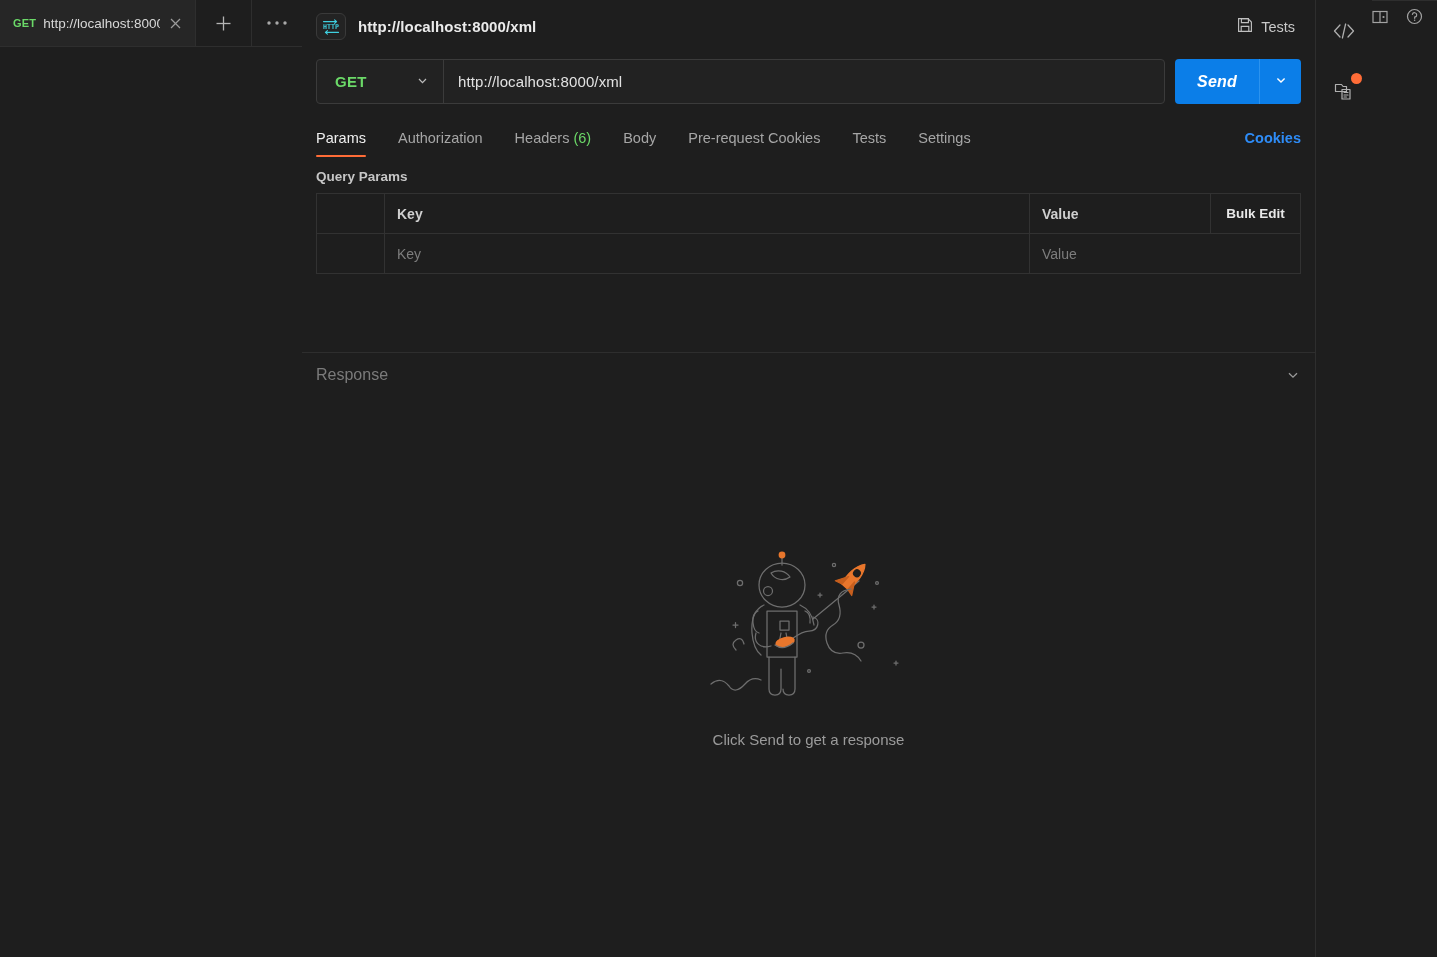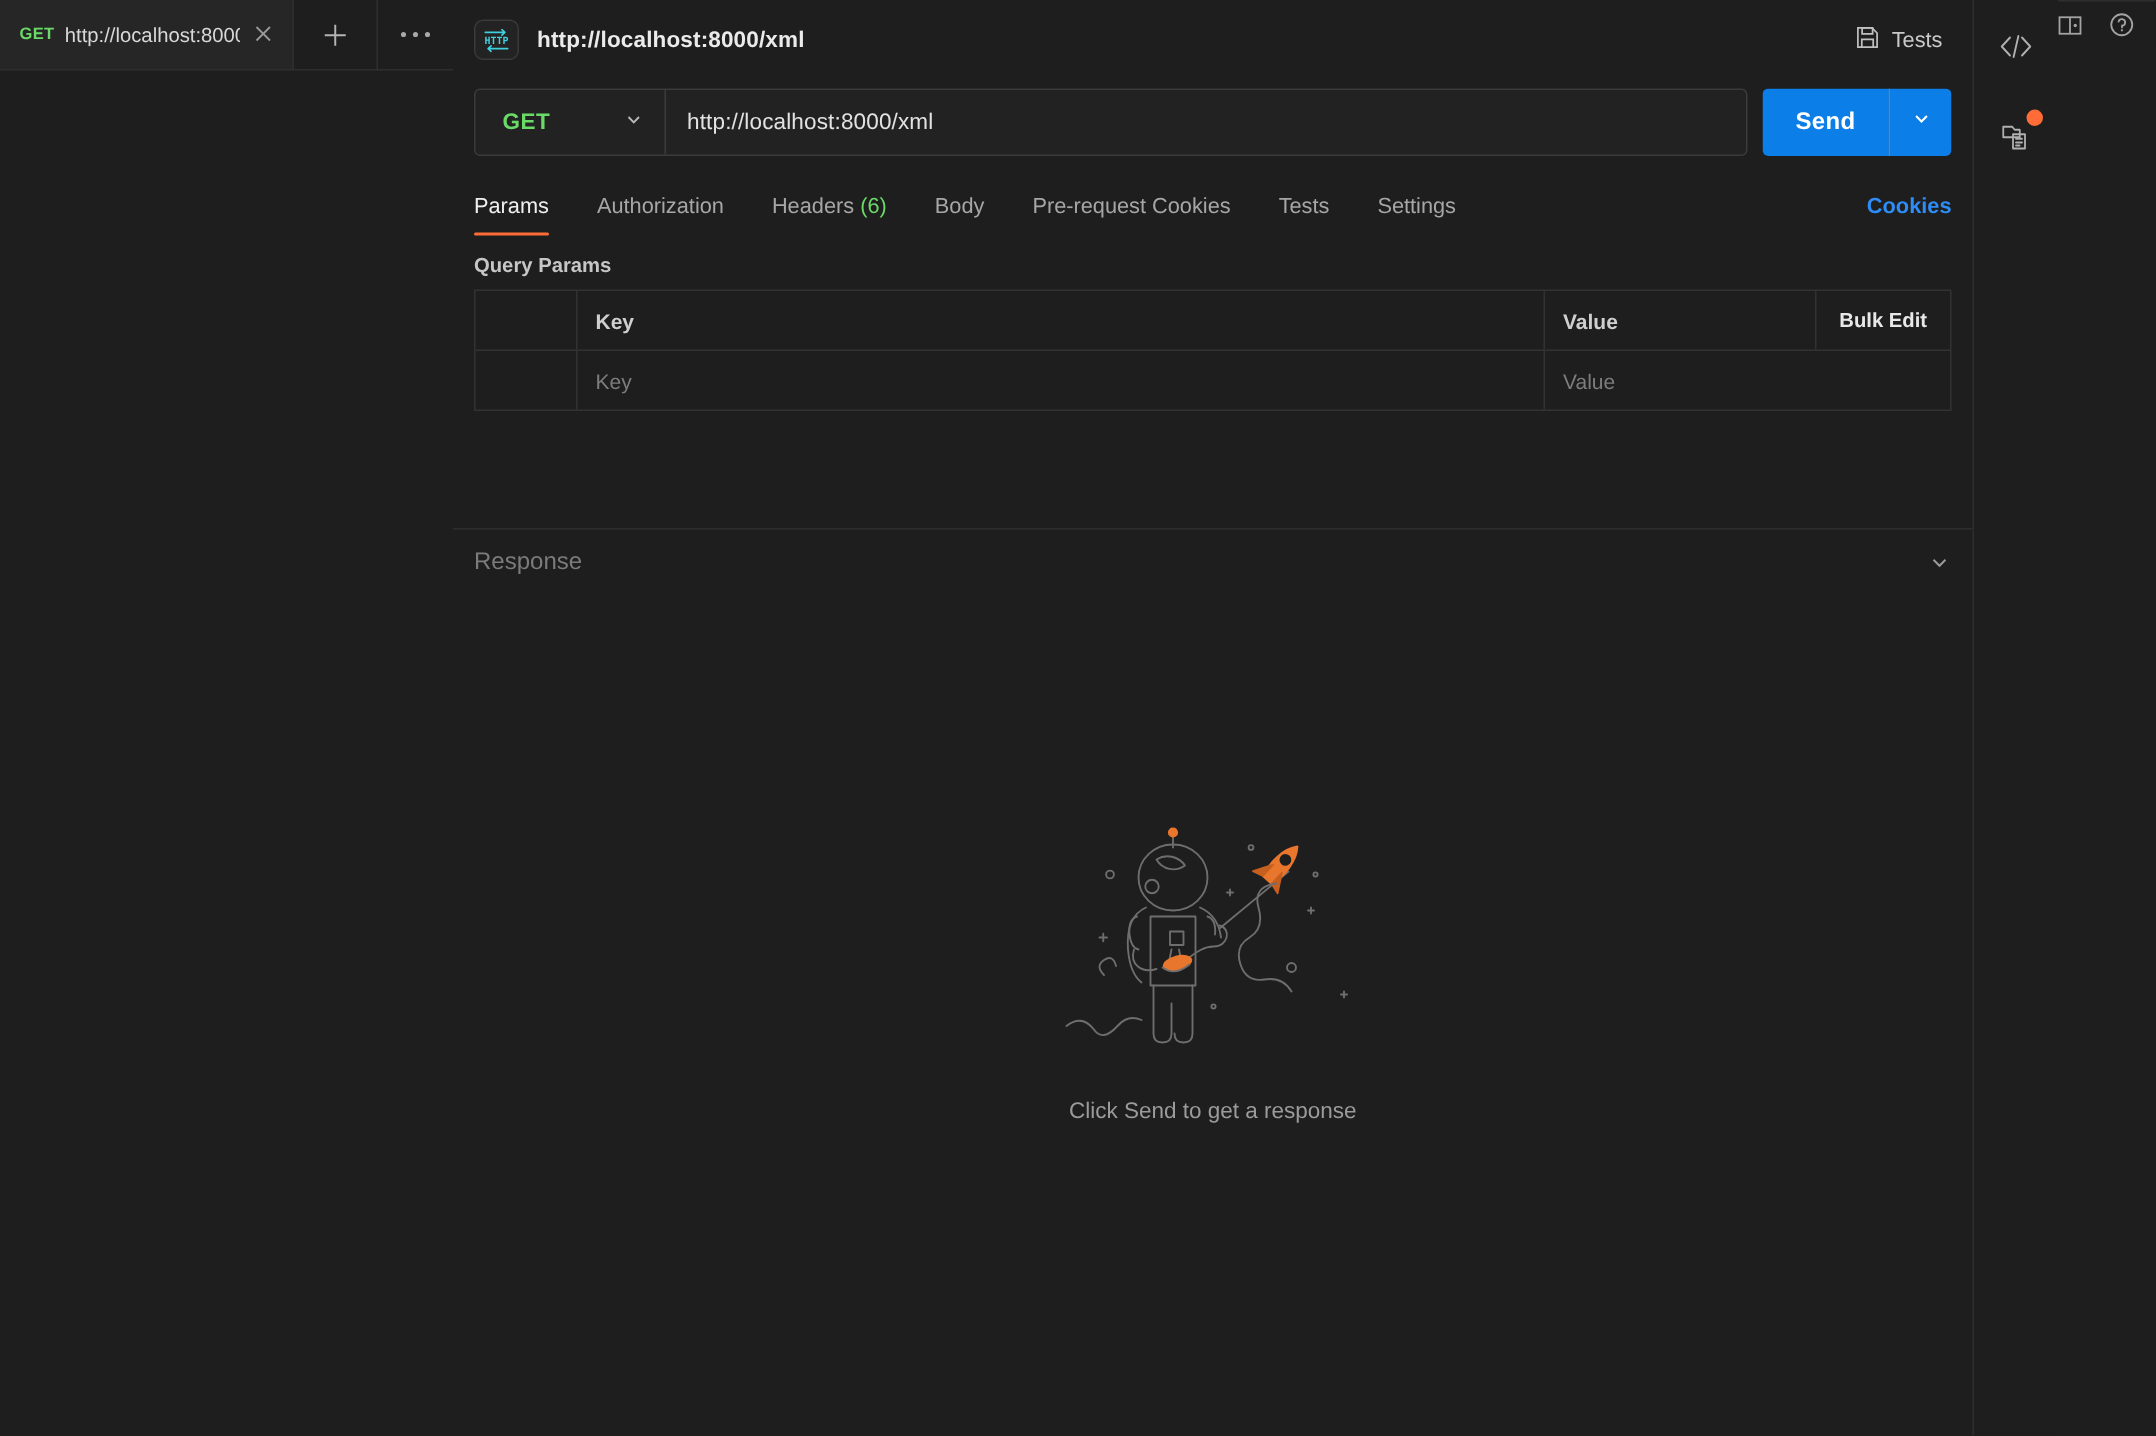--- a/index.html
+++ b/index.html
@@ -90,21 +90,21 @@
     flex: 1 1 auto; display: flex; align-items: center; padding: 0 14px;
     color: #e2e2e2; font-size: 15px; letter-spacing: .1px;
   }
   .send-group {
     display: flex; align-items: stretch; border-radius: 4px; overflow: hidden;
     flex: 0 0 auto; height: 45px;
   }
   .send-btn {
     background: #0b7ee8; color: #fff; font-size: 16px; font-weight: 700;
     display: flex; align-items: center; justify-content: center;
-    width: 84px; letter-spacing: .2px;
+    width: 84px; letter-spacing: .2px; font-style: italic;
   }
   .send-caret {
     background: #0b7ee8; width: 42px;
     display: flex; align-items: center; justify-content: center;
     border-left: 1px solid #2b93ef; color: #fff;
   }
 
   
   .req-tabs {
     display: flex; align-items: flex-end; gap: 0;

